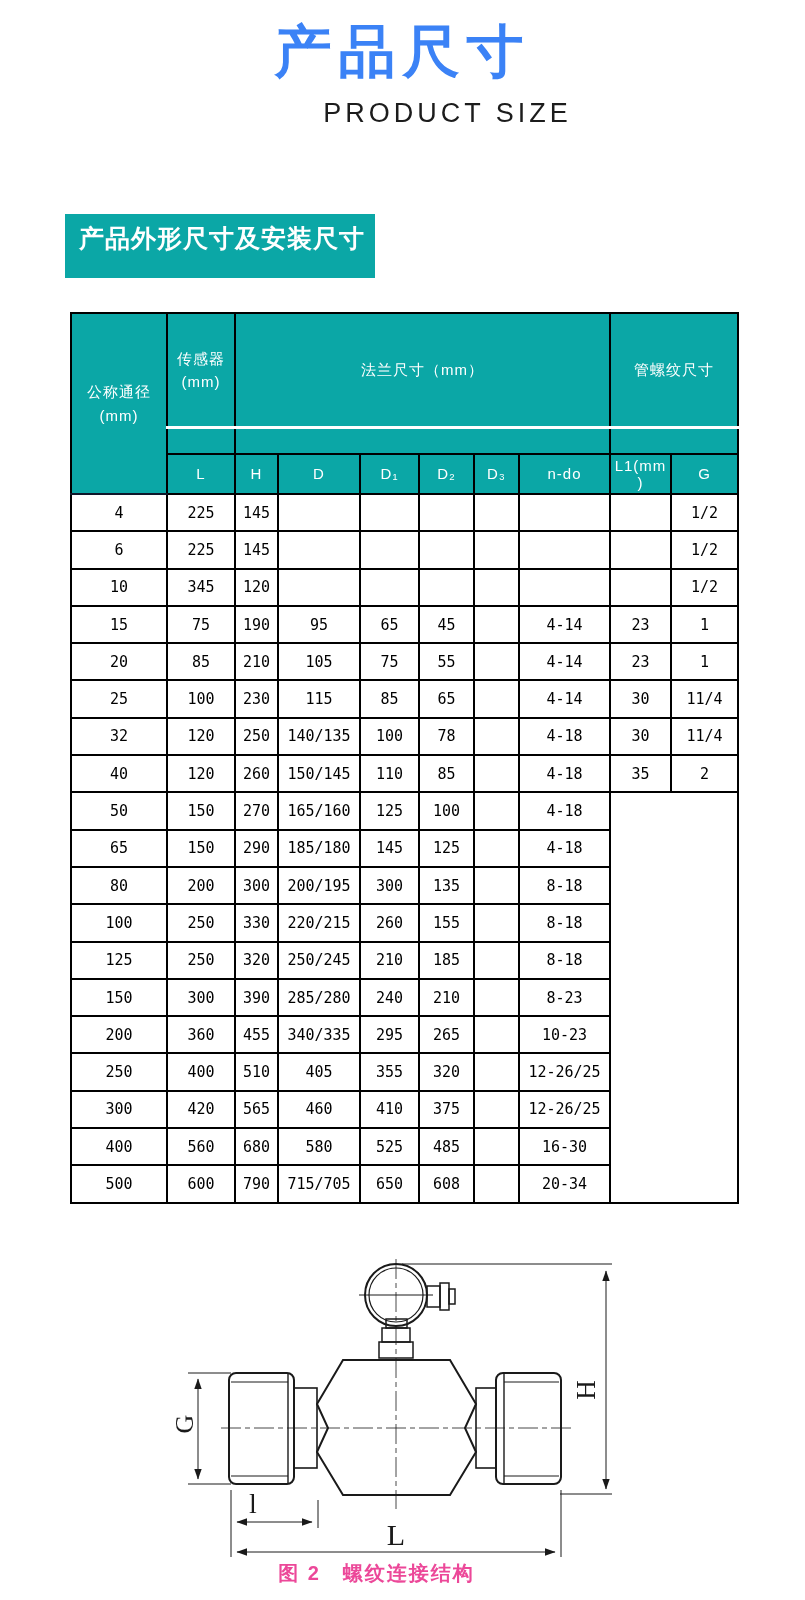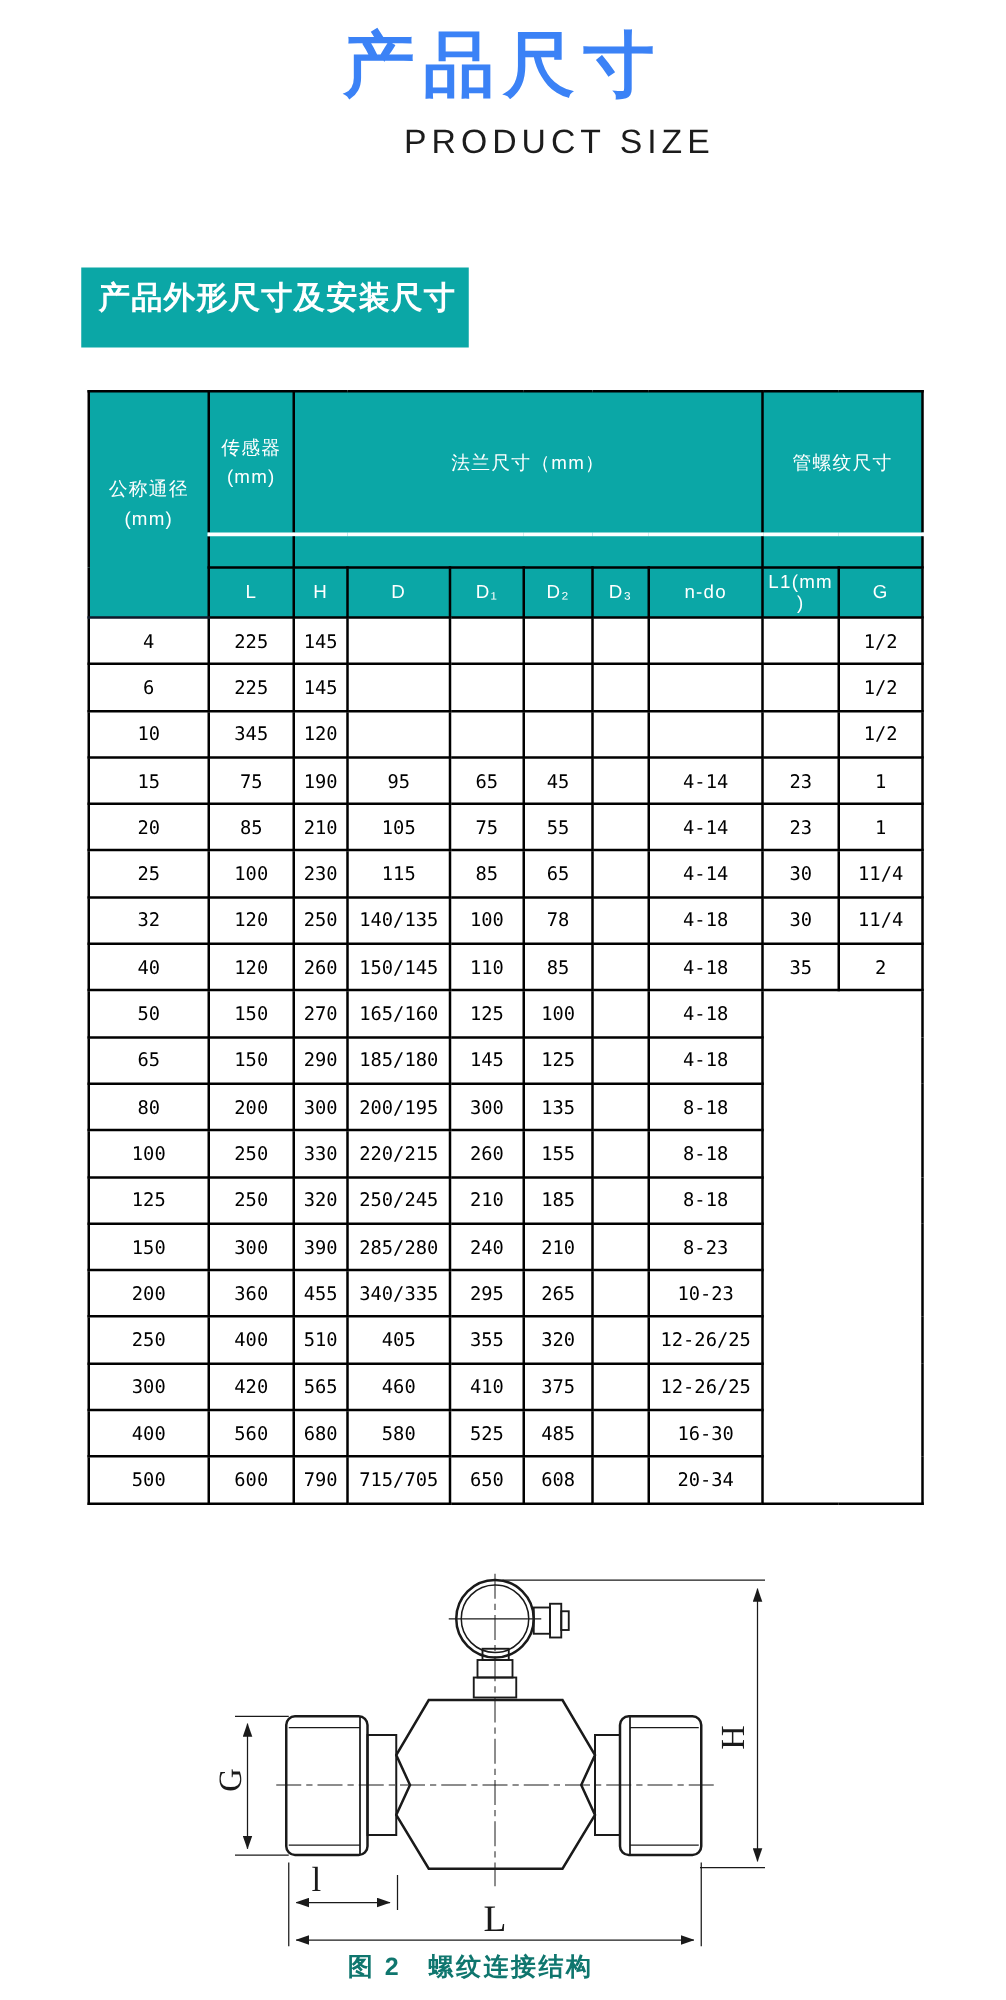--- a/index.html
+++ b/index.html
@@ -37,21 +37,21 @@
   tr.hrowC th{height:38px;white-space:pre-line;line-height:1.15;}
   .hline{line-height:1.55;}
   table.dim tbody td{
     height:35.3px;background:#ffffff;color:#000;
     font-family:"DejaVu Sans Mono","Liberation Mono",monospace;font-size:15px;
   }
   svg.figure{position:absolute;left:0;top:1240px;width:805px;height:322px;}
   .figure-caption{
     position:absolute;top:1560px;left:0;width:805px;text-align:center;
     padding-right:52px;box-sizing:border-box;
-    font-size:20px;font-weight:bold;color:#0f766e;letter-spacing:2px;
+    font-size:20px;font-weight:bold;color:#ec4899;letter-spacing:2px;
   }
   .dimlabel{font-family:"Liberation Serif",serif;fill:#1a1a1a;}
 </style>
 </head>
 <body>
 
 <div class="page-title">产品尺寸</div>
 <div class="page-subtitle">PRODUCT SIZE</div>
 <div class="banner">产品外形尺寸及安装尺寸</div>
 

